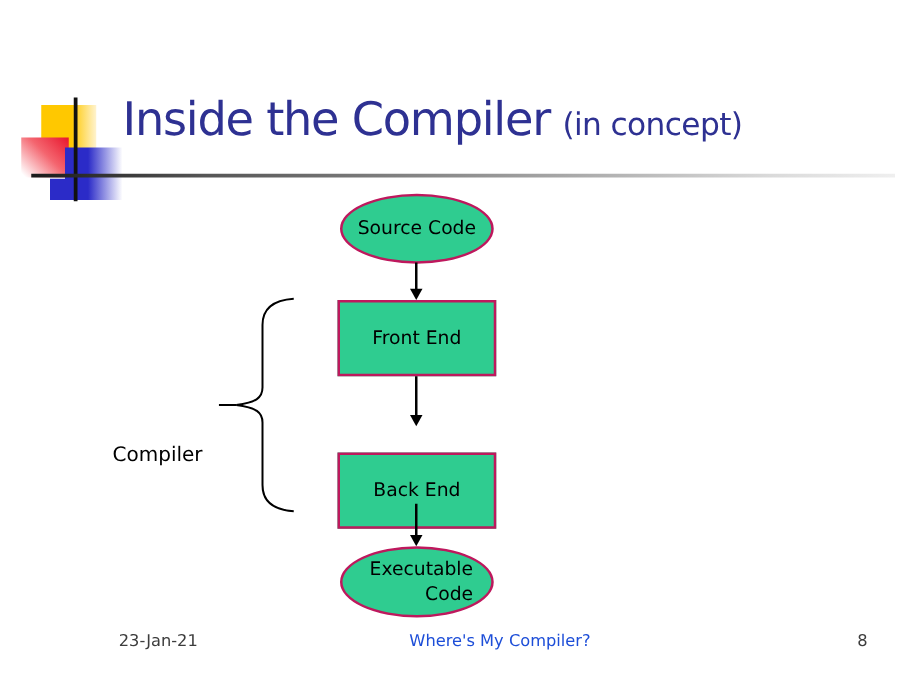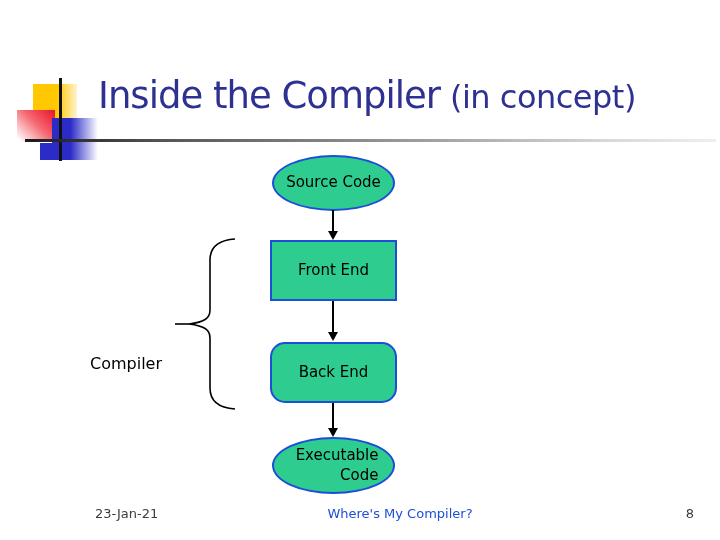--- a/index.html
+++ b/index.html
@@ -40,36 +40,36 @@
     background:linear-gradient(90deg,#1a1a1a 0%,#555555 20%,#999999 55%,#d9d9d9 85%,#efefef 100%);
   }
 
   
   .title-row{
     position:absolute;left:98px;top:74px;width:600px;
     display:flex;align-items:baseline;gap:10px;
     color:#2e3192;white-space:nowrap;
   }
   .title-main{font-size:37px;letter-spacing:-1px;line-height:1.2;}
-  .title-suffix{font-size:32px;letter-spacing:-0.5px;}
+  .title-suffix{font-size:25px;letter-spacing:-0.5px;}
 
   
   .node{
     position:absolute;
     background:#2fcc90;
-    border:2px solid #1d4ed8;
+    border:2px solid #be185d;
     display:flex;align-items:center;justify-content:center;
     text-align:center;
     font-size:15px;color:#000000;line-height:1.3;
     box-sizing:border-box;
   }
   .ellipse{border-radius:50%;}
   .n-source{left:272px;top:155px;width:123px;height:56px;}
   .n-front{left:270px;top:240px;width:127px;height:61px;}
-  .n-back{left:270px;top:342px;width:127px;height:61px;border-radius:15px;}
+  .n-back{left:270px;top:362px;width:127px;height:61px;}
   .n-exec{left:272px;top:437px;width:123px;height:57px;text-align:right;}
   .n-exec span{display:inline-block;width:90px;}
 
   
   .arrow-shaft{
     position:absolute;left:332px;width:2px;background:#000000;
   }
   .a1{top:210px;height:22px;}
   .a2{top:301px;height:32px;}
   .a3{top:403px;height:26px;}

